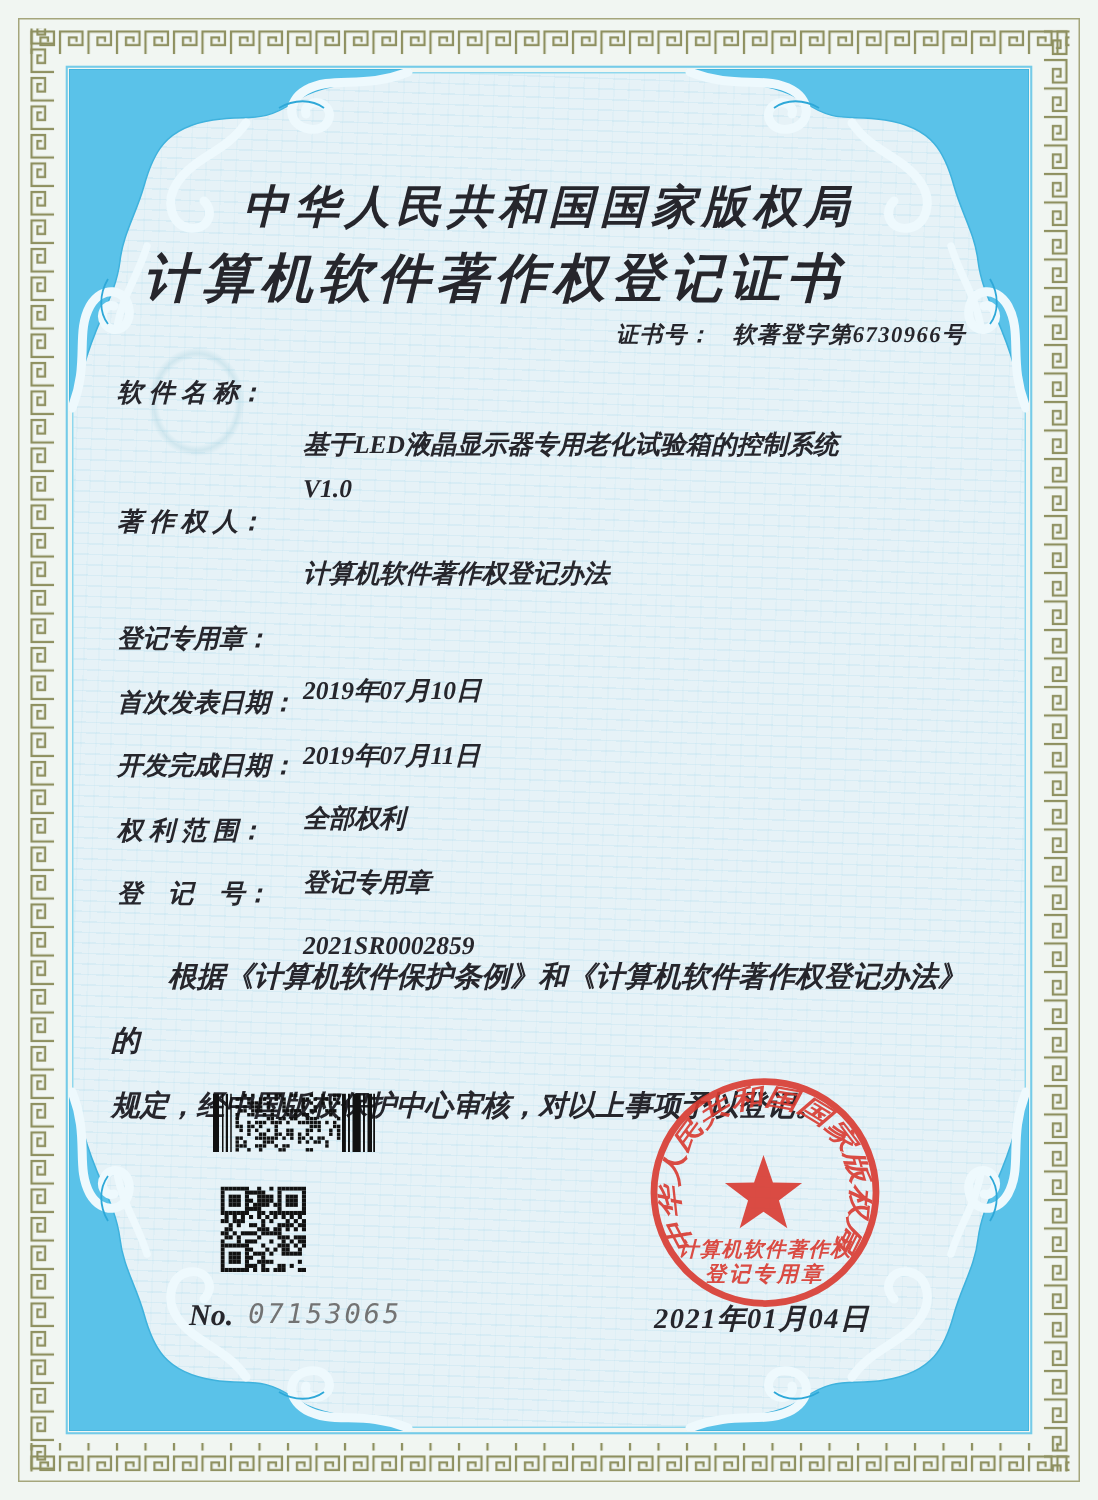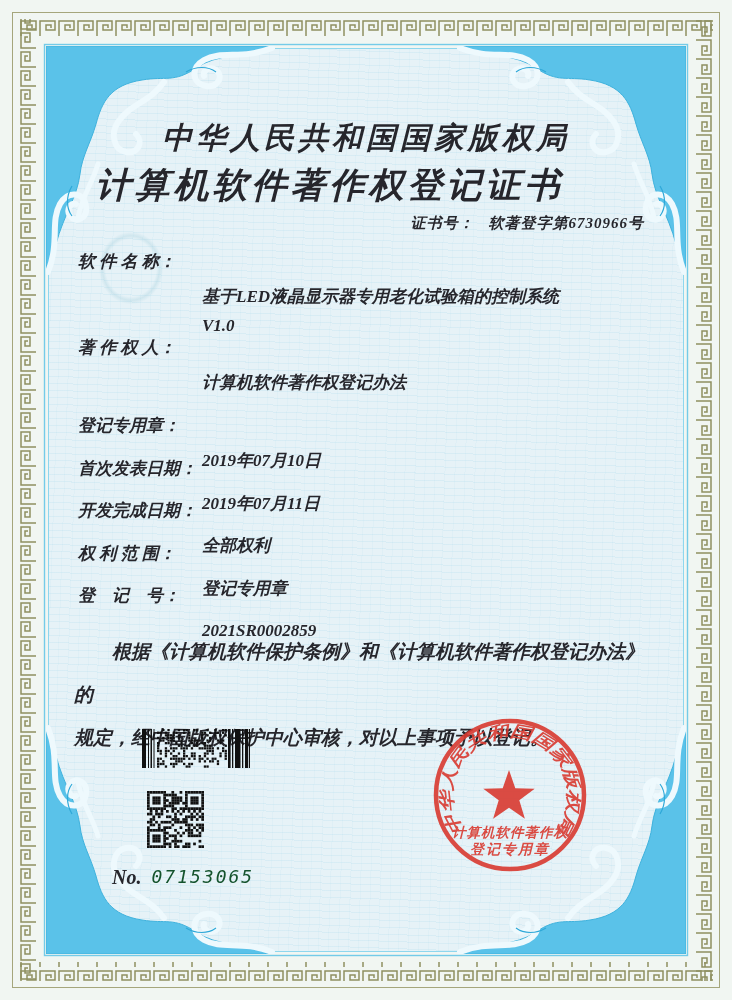--- a/index.html
+++ b/index.html
@@ -23,23 +23,23 @@
   .row{position:absolute;left:78px;width:600px;font-size:17px;font-weight:bold;}
   .row .lbl{position:absolute;left:0;top:0;white-space:nowrap;}
   .row .val{position:absolute;left:124px;top:16px;width:462px;white-space:pre-line;line-height:1.72;margin-top:16px;}
   .statement{position:absolute;left:74px;top:630px;width:588px;font-size:19px;font-weight:bold;
         line-height:43px;text-indent:2em;white-space:pre-line;}
   .barcode{position:absolute;left:142px;top:729px;}
   .qrcode{position:absolute;left:147px;top:791px;}
   .seal{position:absolute;left:431px;top:716px;opacity:.9;}
   .issue-date{position:absolute;left:436px;top:866px;font-size:19px;font-weight:bold;letter-spacing:1px;}
   .serial{position:absolute;left:112px;top:866px;font-size:20px;}
-  .serial .no{font-weight:600;margin-right:10px;}
+  .serial .no{font-weight:600;margin-right:10px;margin-left:14px;}
   .serial .num{font-family:"DejaVu Sans Mono",monospace;font-size:18px;letter-spacing:2px;
-        color:#14532d;vertical-align:1px;}
+        color:#737373;vertical-align:1px;}
 </style>
 </head>
 <body>
 
 <div class="page">
 
   <div class="inner-bg"></div>
 
   <svg class="border-svg" width="732" height="1000" viewBox="0 0 732 1000" aria-hidden="true">
     <defs>
@@ -559,18 +559,19 @@
     </defs>
     <circle cx="79" cy="79" r="74" fill="none" stroke="#d93a30" stroke-width="4.5"></circle>
     <text font-size="16.5" font-weight="bold" fill="#d93a30">
       <textPath href="#sealArc" startOffset="2" textLength="258" lengthAdjust="spacingAndGlyphs">中华人民共和国国家版权局</textPath>
     </text>
     <polygon fill="#d93a30" points="78,54 84.3,72.3 103.7,72.7 88.3,84.3 93.9,102.8 78,91.8 62.1,102.8 67.7,84.3 52.3,72.7 71.7,72.3"></polygon>
     <text x="79" y="121" text-anchor="middle" font-size="13.5" font-weight="bold" letter-spacing="1" fill="#d93a30">计算机软件著作权</text>
     <text x="79" y="138" text-anchor="middle" font-size="14" font-weight="bold" letter-spacing="2" fill="#d93a30">登记专用章</text>
   </svg>
 
+  <div class="issue-date">2021年01月04日</div>
 
   <div class="serial">
     <span class="no">No.</span><span class="num">07153065</span>
   </div>
 
 </div>
 
 </body></html>

